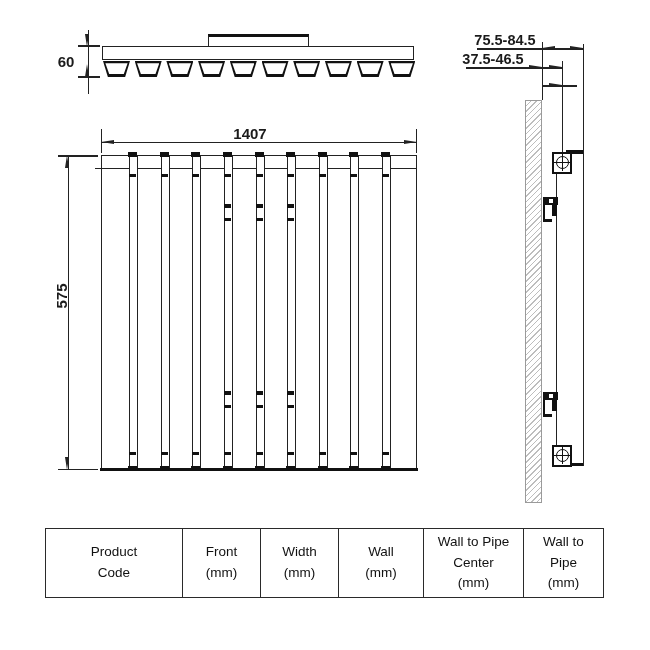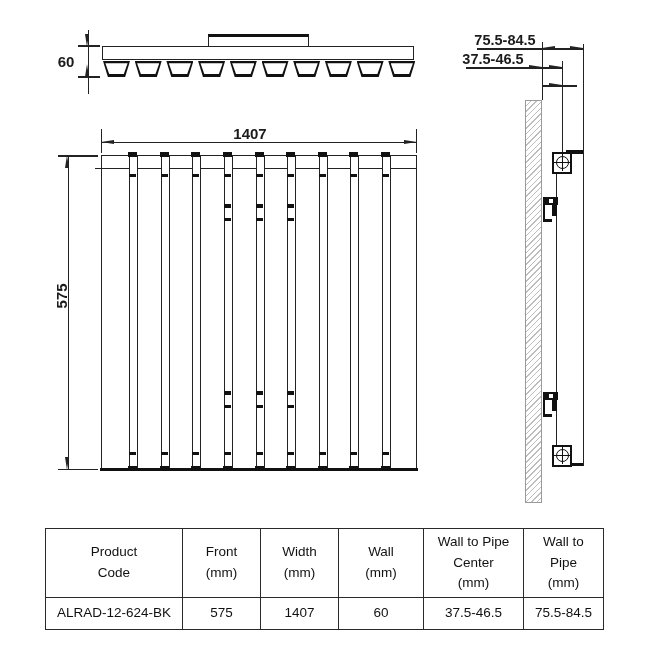--- a/index.html
+++ b/index.html
@@ -250,24 +250,16 @@
 (mm)</th>
           <th>Wall
 (mm)</th>
           <th>Wall to Pipe
 Center
 (mm)</th>
           <th>Wall to
 Pipe
 (mm)</th>
         </tr>
-        <tr>
-          <td>ALRAD-12-624-BK</td>
-          <td>575</td>
-          <td>1407</td>
-          <td>60</td>
-          <td>37.5-46.5</td>
-          <td>75.5-84.5</td>
-        </tr>
       </tbody>
   </table>
 
 </div>
 
 </body></html>

